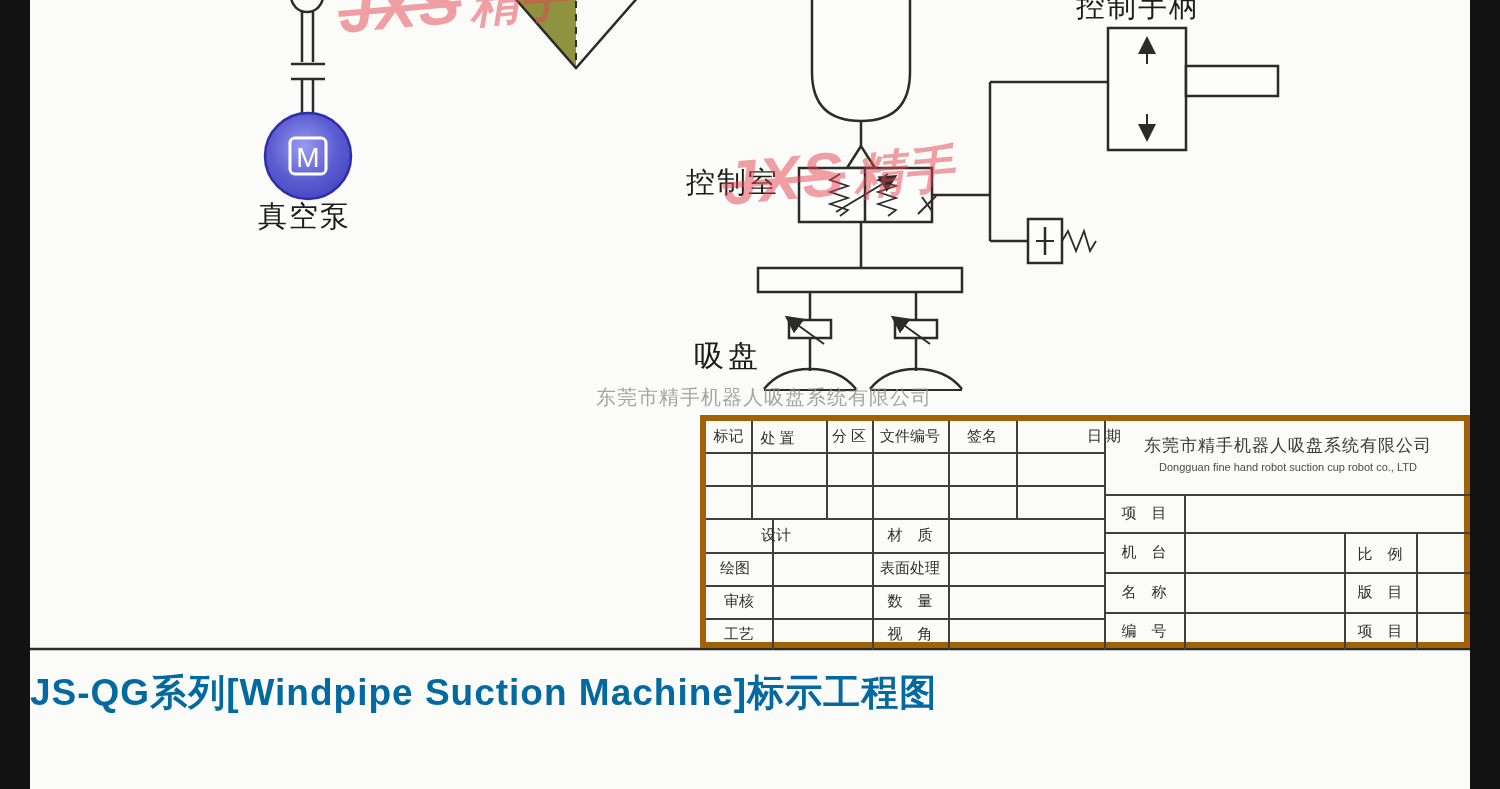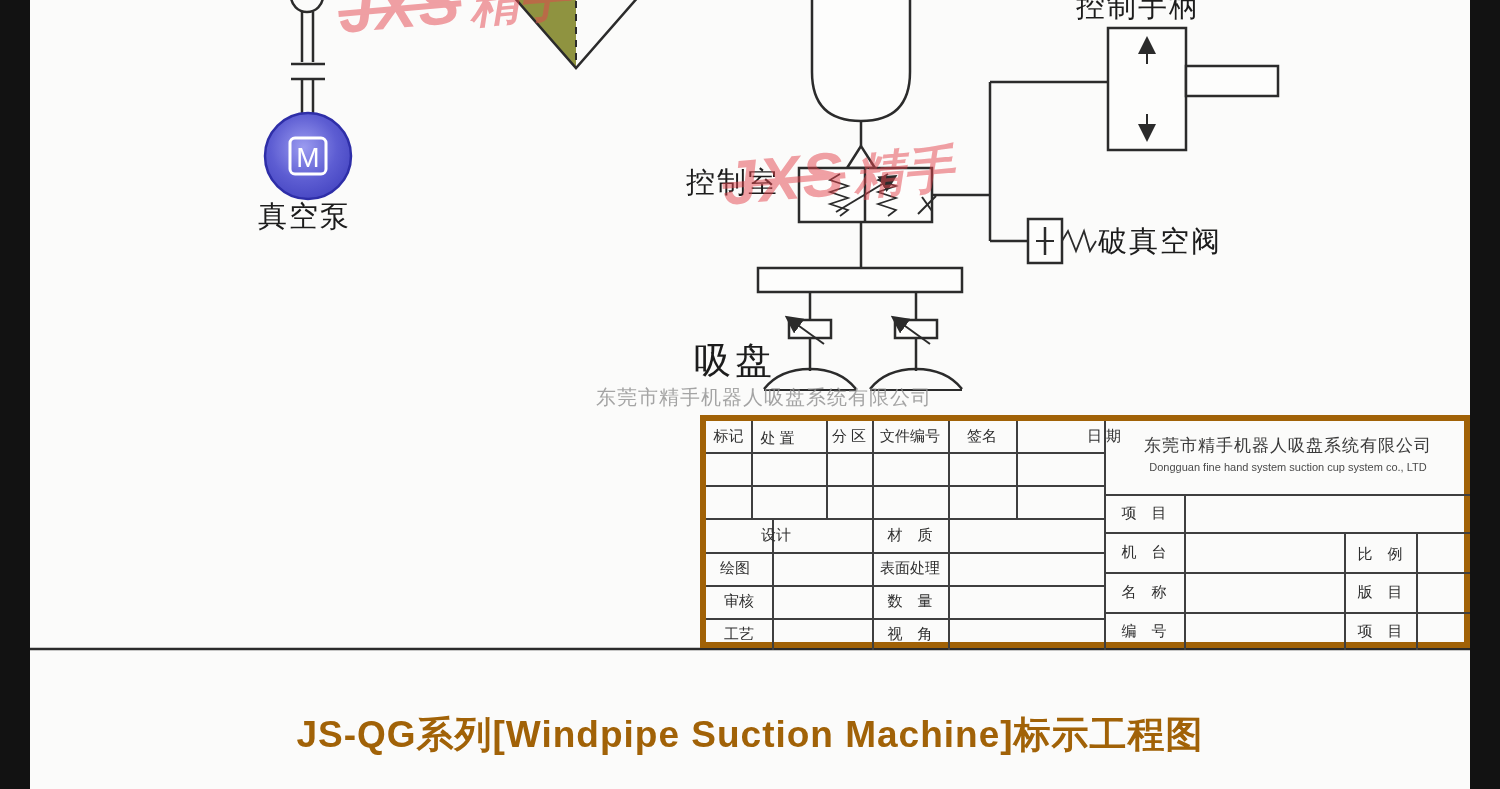--- a/index.html
+++ b/index.html
@@ -13,21 +13,21 @@
   .wm-red{position:absolute;color:#e4454e;opacity:.5;font-style:italic;font-weight:bold;white-space:nowrap;}
   .wm-red .latin{font-size:62px;letter-spacing:2px;text-decoration:line-through;}
   .wm-red .cjk{font-size:50px;margin-left:8px;}
   
   #titleblock{position:absolute;left:700px;top:415px;width:770px;height:233px;border:6px solid #a16207;box-sizing:border-box;background:transparent;}
   .tb-v{position:absolute;width:2px;background:#3f3f3f;}
   .tb-h{position:absolute;height:2px;background:#3f3f3f;}
   .cell{position:absolute;display:flex;align-items:center;justify-content:center;color:#2e2e2e;font-size:15px;white-space:nowrap;}
   .cell.small{font-size:11px;color:#4a4a4a;}
   .cell.cn{font-size:17px;letter-spacing:1px;color:#3a3a3a;}
-  #footer-title{position:absolute;left:30px;top:710px;width:1440px;text-align:center;font-size:37px;font-weight:600;color:#a16207;letter-spacing:1px;}
+  #footer-title{position:absolute;left:30px;top:668px;width:1440px;font-size:37px;font-weight:600;color:#0369a1;letter-spacing:1px;}
 </style>
 </head>
 <body>
 
 <div id="stage">
 
   <svg width="1500" height="789">
     <defs>
       <radialGradient id="gmotor" cx="45%" cy="40%" r="70%">
         <stop offset="0%" stop-color="#9b9bf0"></stop>
@@ -119,22 +119,21 @@
         <line x1="870" y1="390" x2="962" y2="390" stroke-width="2"></line>
       </g>
 
       <line x1="30" y1="649" x2="1470" y2="649"></line>
     </g>
   </svg>
 
   <div class="lbl lbl-big" style="left:258px;top:197px;">真空泵</div>
   <div class="lbl lbl-big" style="left:686px;top:163px;">控制室</div>
   <div class="lbl lbl-big" style="left:1076px;top:-13px;">控制手柄</div>
-  <div class="lbl lbl-big" style="left:1098px;top:222px;">破真空阀</div>
-  <div class="lbl" style="left:694px;top:336px;font-size:37px;letter-spacing:4px;">吸盘</div>
+  <div class="lbl" style="left:694px;top:336px;font-size:30px;letter-spacing:4px;">吸盘</div>
 
   <div class="wm-gray" style="left:596px;top:384px;">东莞市精手机器人吸盘系统有限公司</div>
   <div class="wm-red" style="left:338px;top:-34px;transform:rotate(-5deg);">
     <span class="latin">JXS</span><span class="cjk">精手</span>
   </div>
   <div class="wm-red" style="left:722px;top:138px;transform:rotate(-5deg);">
     <span class="latin">JXS</span><span class="cjk">精手</span>
   </div>
 
   <div id="titleblock">
@@ -172,21 +171,21 @@
     <div class="cell" style="left:0;top:131px;width:58px;height:33px;">绘图</div>
     <div class="cell" style="left:0;top:164px;width:66px;height:33px;">审核</div>
     <div class="cell" style="left:0;top:197px;width:66px;height:32px;">工艺</div>
 
     <div class="cell" style="left:166px;top:97px;width:76px;height:34px;">材　质</div>
     <div class="cell" style="left:166px;top:131px;width:76px;height:33px;">表面处理</div>
     <div class="cell" style="left:166px;top:164px;width:76px;height:33px;">数　量</div>
     <div class="cell" style="left:166px;top:197px;width:76px;height:32px;">视　角</div>
 
     <div class="cell cn" style="left:398px;top:12px;width:368px;height:24px;">东莞市精手机器人吸盘系统有限公司</div>
-    <div class="cell small" style="left:398px;top:39px;width:368px;height:14px;">Dongguan fine hand system suction cup system co., LTD</div>
+    <div class="cell small" style="left:398px;top:39px;width:368px;height:14px;">Dongguan fine hand robot suction cup robot co., LTD</div>
 
     <div class="cell" style="left:398px;top:73px;width:80px;height:38px;">项　目</div>
     <div class="cell" style="left:398px;top:111px;width:80px;height:40px;">机　台</div>
     <div class="cell" style="left:398px;top:151px;width:80px;height:40px;">名　称</div>
     <div class="cell" style="left:398px;top:191px;width:80px;height:38px;">编　号</div>
     <div class="cell" style="left:638px;top:111px;width:72px;height:44px;">比　例</div>
     <div class="cell" style="left:638px;top:151px;width:72px;height:40px;">版　目</div>
     <div class="cell" style="left:638px;top:191px;width:72px;height:38px;">项　目</div>
   </div>
 

